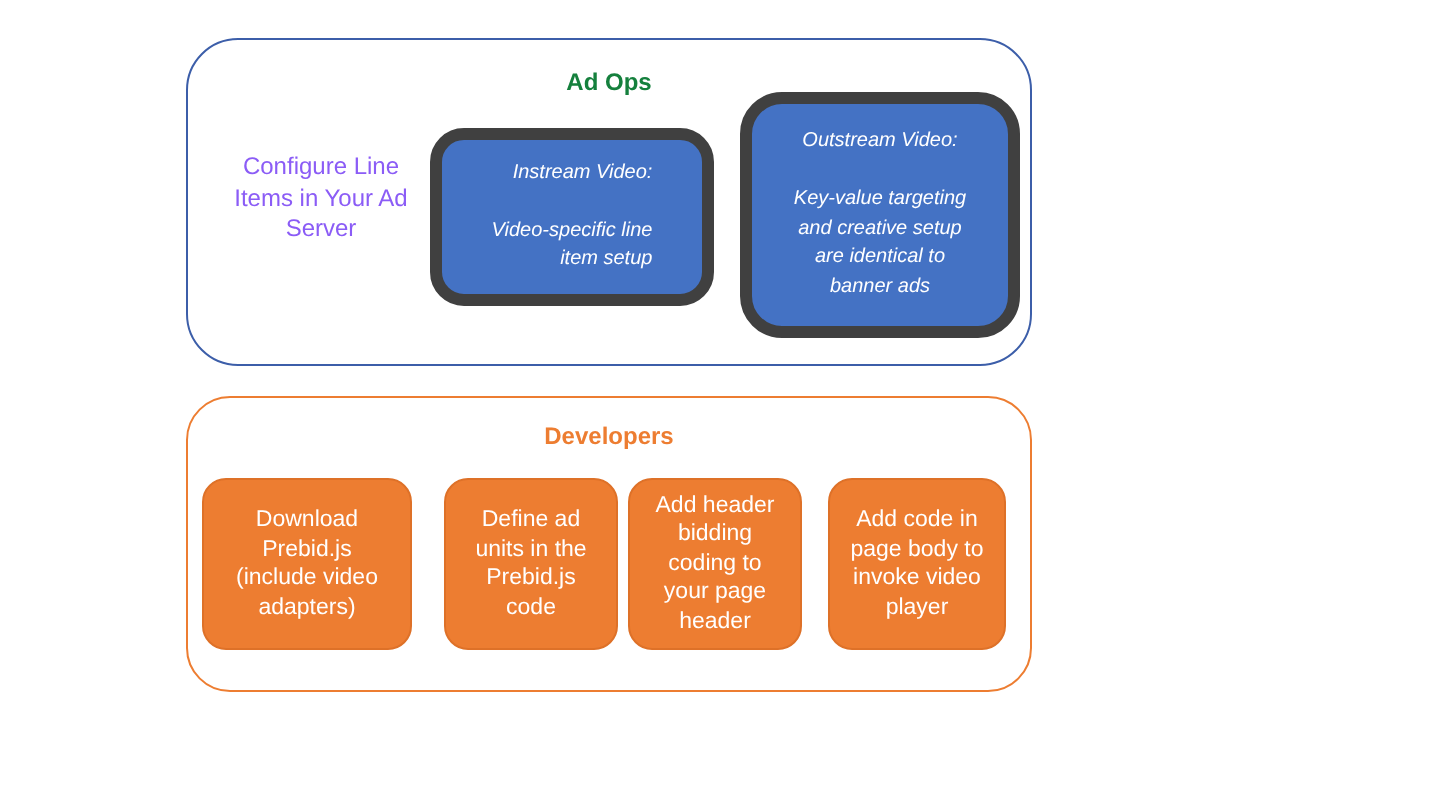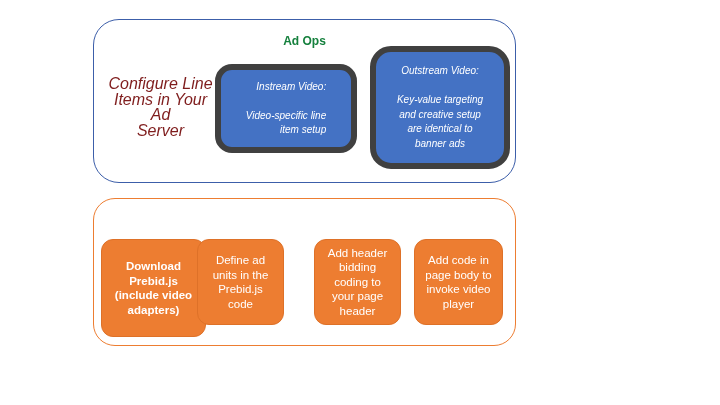--- a/index.html
+++ b/index.html
@@ -41,26 +41,25 @@
     line-height: 14px;
   }
   .group.adops .group-title { top: 14px; color: #15803d; }
   .group.devs  .group-title { top: 12px; color: #ED7D31; }
 
   
   .side-label {
     position: absolute;
     left: 14px; top: 56px;
     width: 105px;
-    color: #7f1d1d;
-    font-size: 16px;
+    color: #8b5cf6;
+    font-size: 12px;
     line-height: 15.5px;
     text-align: center;
     white-space: pre-line;
-    font-style: italic;
   }
 
   
   .node {
     position: absolute;
     display: flex;
     align-items: center;
     justify-content: center;
     text-align: center;
     color: #ffffff;
@@ -76,22 +75,22 @@
   .node.orange {
     background: #ED7D31;
     border: 1px solid #de7128;
     border-radius: 12px;
     font-size: 11.5px;
     line-height: 14.5px;
   }
   .node.instream  { left: 121px; top: 44px; width: 142px; height: 89px;  border-radius: 17px; text-align: right; }
   .node.outstream { left: 276px; top: 26px; width: 140px; height: 123px; border-radius: 21px; }
 
-  .node.step1 { left: 7px;   top: 40px; width: 105px; height: 98px; font-weight: bold; }
-  .node.step2 { left: 103px; top: 40px; width: 87px;  height: 86px; }
+  .node.step1 { left: 7px;   top: 40px; width: 105px; height: 86px; }
+  .node.step2 { left: 128px; top: 40px; width: 87px;  height: 86px; }
   .node.step3 { left: 220px; top: 40px; width: 87px;  height: 86px; }
   .node.step4 { left: 320px; top: 40px; width: 89px;  height: 86px; }
 </style>
 </head>
 <body>
 
 <div class="stage">
 
   <div class="group adops">
     <div class="group-title">Ad Ops</div>
@@ -107,20 +106,21 @@
 
     <div class="node blue outstream">Outstream Video:
 
 Key-value targeting
 and creative setup
 are identical to
 banner ads</div>
   </div>
 
   <div class="group devs">
+    <div class="group-title">Developers</div>
 
     <div class="node orange step1">Download
 Prebid.js
 (include video
 adapters)</div>
 
     <div class="node orange step2">Define ad
 units in the
 Prebid.js
 code</div>

